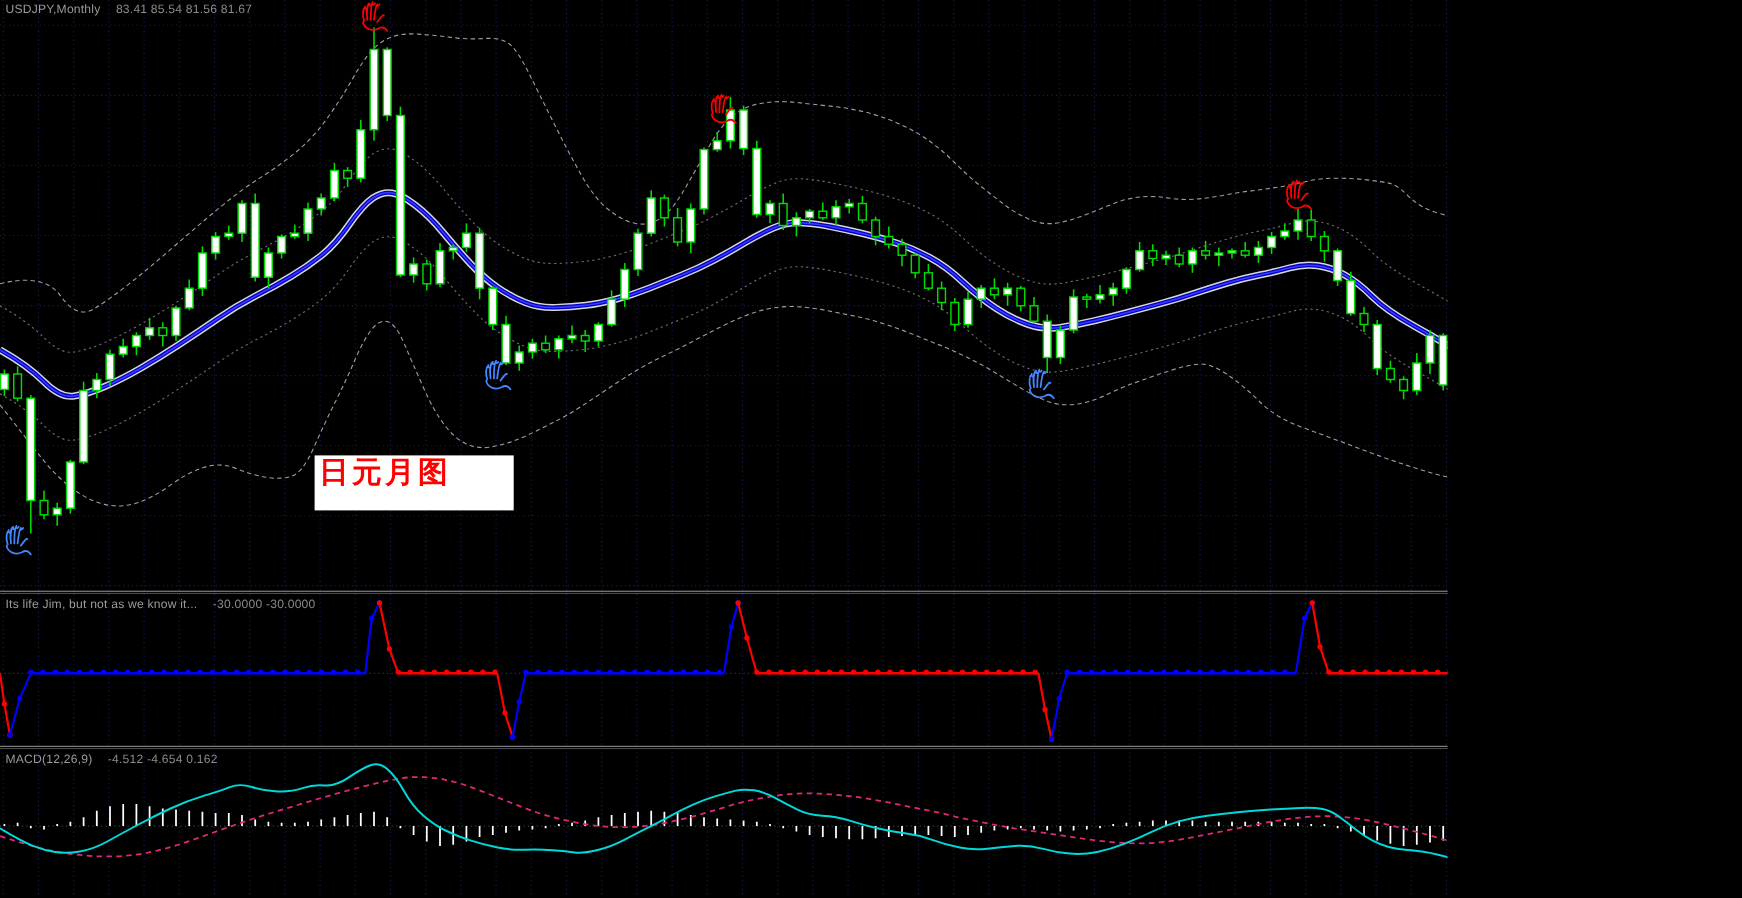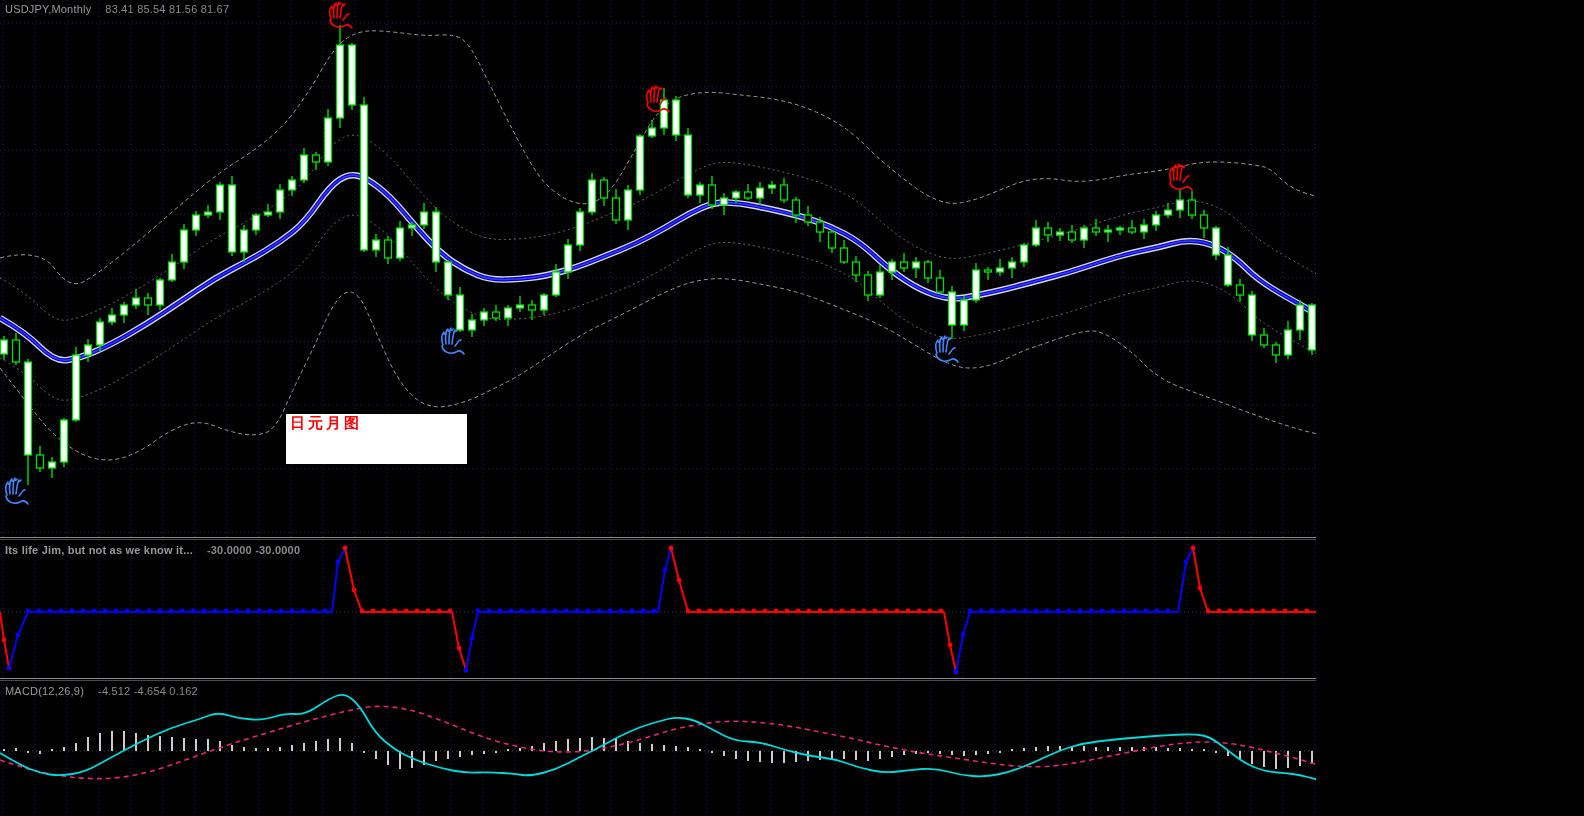--- a/index.html
+++ b/index.html
@@ -3,21 +3,21 @@
 <meta charset="utf-8">
 <style>
   html,body{margin:0;padding:0;background:#000;}
   .screen{position:relative;width:1316px;height:816px;background:#000;overflow:hidden;
           font-family:"Liberation Sans",sans-serif;}
   svg{position:absolute;left:0;top:0;}
   .plabel{position:absolute;font-size:11px;color:#9a9a9a;white-space:pre;letter-spacing:0.2px;}
   .plabel .vals{margin-left:14px;color:#8a8a8a;}
   .annot{position:absolute;left:286px;top:414px;width:181px;height:50px;background:#ffffff;}
   .annot span{display:block;padding:1px 4px;font-family:"Liberation Serif",serif;
-              font-weight:bold;font-size:15px;color:#ff0000;letter-spacing:3px;line-height:1.1;}
+              font-weight:bold;font-size:27px;color:#ff0000;letter-spacing:3px;line-height:1.1;}
 </style>
 </head>
 <body>
 
 <div class="screen">
   <svg id="chart" width="1584" height="816">
       <rect x="0" y="0" width="1584" height="816" fill="#000000"></rect>
       <g>
         <line x1="3" y1="0" x2="3" y2="816" stroke="#1d1d5c" stroke-width="1" stroke-dasharray="1 3"></line>
         <line x1="35" y1="0" x2="35" y2="816" stroke="#1d1d5c" stroke-width="1" stroke-dasharray="1 3"></line>
@@ -692,20 +692,20 @@
           <line x1="1540" y1="751" x2="1540" y2="746" stroke="#ffffff" stroke-width="1.6"></line>
           <line x1="1552" y1="751" x2="1552" y2="745" stroke="#ffffff" stroke-width="1.6"></line>
         </g>
         <path d="M0,760 Q30,770 45,773 Q60,776 75,777.5 Q90,779 105,778.5 Q120,778 135,775 Q150,772 165,767 Q180,762 195,756.5 Q210,751 225,746 Q240,741 255,736.5 Q270,732 285,727.5 Q300,723 315,719 Q330,715 342.5,712 Q355,709 365,707.5 Q375,706 385,706.5 Q395,707 405,709 Q415,711 425,714.5 Q435,718 445,722 Q455,726 465,730 Q475,734 485,737.5 Q495,741 505,743.5 Q515,746 525,748 Q535,750 545,751 Q555,752 565,752 Q575,752 585,751 Q595,750 605,748 Q615,746 625,743.5 Q635,741 645,738 Q655,735 665,732 Q675,729 685,727 Q695,725 705,723.5 Q715,722 725,721.5 Q735,721 745,721.5 Q755,722 765,723 Q775,724 785,725.5 Q795,727 805,729 Q815,731 825,733 Q835,735 845,737 Q855,739 865,741.5 Q875,744 885,746 Q895,748 905,750 Q915,752 925,753.5 Q935,755 945,756.5 Q955,758 965,759.5 Q975,761 985,762.5 Q995,764 1005,765 Q1015,766 1025,766.5 Q1035,767 1045,766.5 Q1055,766 1065,764.5 Q1075,763 1085,761 Q1095,759 1105,757 Q1115,755 1125,753 Q1135,751 1145,749 Q1155,747 1165,745.5 Q1175,744 1185,743 Q1195,742 1205,742 Q1215,742 1225,743 Q1235,744 1245,746 Q1255,748 1265,750.5 Q1275,753 1285,755.5 Q1295,758 1305,761 Q1315,764 1325,766.5 Q1335,769 1345,771.5 Q1355,774 1365,776 Q1375,778 1385,779.5 Q1395,781 1405,782 Q1415,783 1425,783.5 Q1435,784 1445,783.5 Q1455,783 1465,782 Q1475,781 1485,780.5 Q1495,780 1505,779.5 Q1515,779 1525,779.5 Q1535,780 1545,780.5 Q1555,781 1569.5,780 L1584,779" fill="none" stroke="#e02878" stroke-width="1.6" stroke-dasharray="5 4"></path>
         <path d="M0,753 Q20,765 30,769 Q40,773 50,774.5 Q60,776 72.5,774 Q85,772 97.5,765 Q110,758 125,750 Q140,742 155,735 Q170,728 185,723.5 Q200,719 209,715.5 Q218,712 229,715.5 Q240,719 252.5,719.5 Q265,720 275,716.5 Q285,713 295,714 Q305,715 317.5,706.5 Q330,698 337.5,695.5 Q345,693 352.5,699.5 Q360,706 367.5,719.5 Q375,733 385,741.5 Q395,750 405,755 Q415,760 427.5,764 Q440,768 452.5,770.5 Q465,773 477.5,772.5 Q490,772 502.5,773 Q515,774 522.5,775 Q530,776 542.5,773 Q555,770 567.5,763.5 Q580,757 590,752 Q600,747 610,741.5 Q620,736 630,731.5 Q640,727 650,724 Q660,721 668,719 Q676,717 685.5,718.5 Q695,720 705,725.5 Q715,731 725,736 Q735,741 747.5,741.5 Q760,742 772.5,746 Q785,750 797.5,753 Q810,756 822.5,757.5 Q835,759 847.5,763.5 Q860,768 872.5,770.5 Q885,773 897.5,771.5 Q910,770 922.5,769 Q935,768 947.5,771.5 Q960,775 972.5,776 Q985,777 997.5,774.5 Q1010,772 1022.5,767 Q1035,762 1047.5,756 Q1060,750 1072.5,746.5 Q1085,743 1097.5,741.5 Q1110,740 1125,738.5 Q1140,737 1155,736 Q1170,735 1182.5,734.5 Q1195,734 1202.5,735.5 Q1210,737 1217.5,742.5 Q1225,748 1232.5,754 Q1240,760 1247.5,764 Q1255,768 1262.5,770 Q1270,772 1277.5,772.5 Q1285,773 1292.5,774 Q1300,775 1307.5,777 Q1315,779 1322.5,781 Q1330,783 1337.5,785.5 Q1345,788 1352.5,787.5 Q1360,787 1367.5,787 Q1375,787 1382.5,787.5 Q1390,788 1397.5,789 Q1405,790 1412.5,791 Q1420,792 1427.5,791 Q1435,790 1442.5,788 Q1450,786 1457.5,784 Q1465,782 1472.5,781 Q1480,780 1487.5,779.5 Q1495,779 1502.5,780.5 Q1510,782 1517.5,784 Q1525,786 1532.5,786.5 Q1540,787 1547.5,786 Q1555,785 1562.5,784 Q1570,783 1577,782.5 L1584,782" fill="none" stroke="#00d9d9" stroke-width="1.8"></path>
       </g>
     </svg>
 
   <div class="plabel" style="left:5px;top:3px;"><span>USDJPY,Monthly</span><span class="vals">83.41 85.54 81.56 81.67</span></div>
 
-  <div class="plabel" style="left:5px;top:544px;font-weight:bold;"><span>Its life Jim, but not as we know it...</span><span class="vals">-30.0000 -30.0000</span></div>
+  <div class="plabel" style="left:5px;top:544px;"><span>Its life Jim, but not as we know it...</span><span class="vals">-30.0000 -30.0000</span></div>
 
   <div class="plabel" style="left:5px;top:685px;"><span>MACD(12,26,9)</span><span class="vals">-4.512 -4.654 0.162</span></div>
 
   <div class="annot">
       <span>日元月图</span>
     </div>
 </div>
 
 </body></html>

